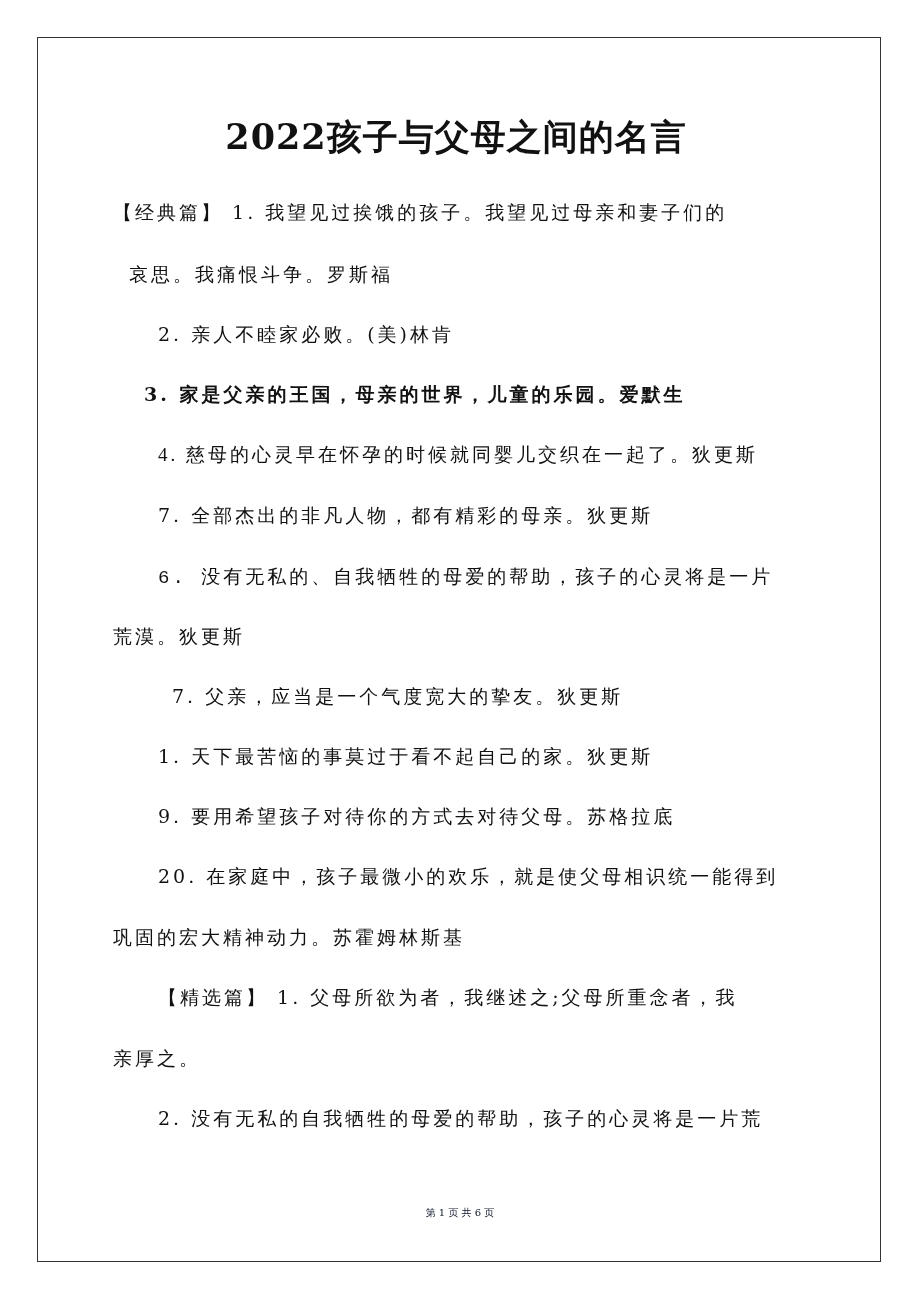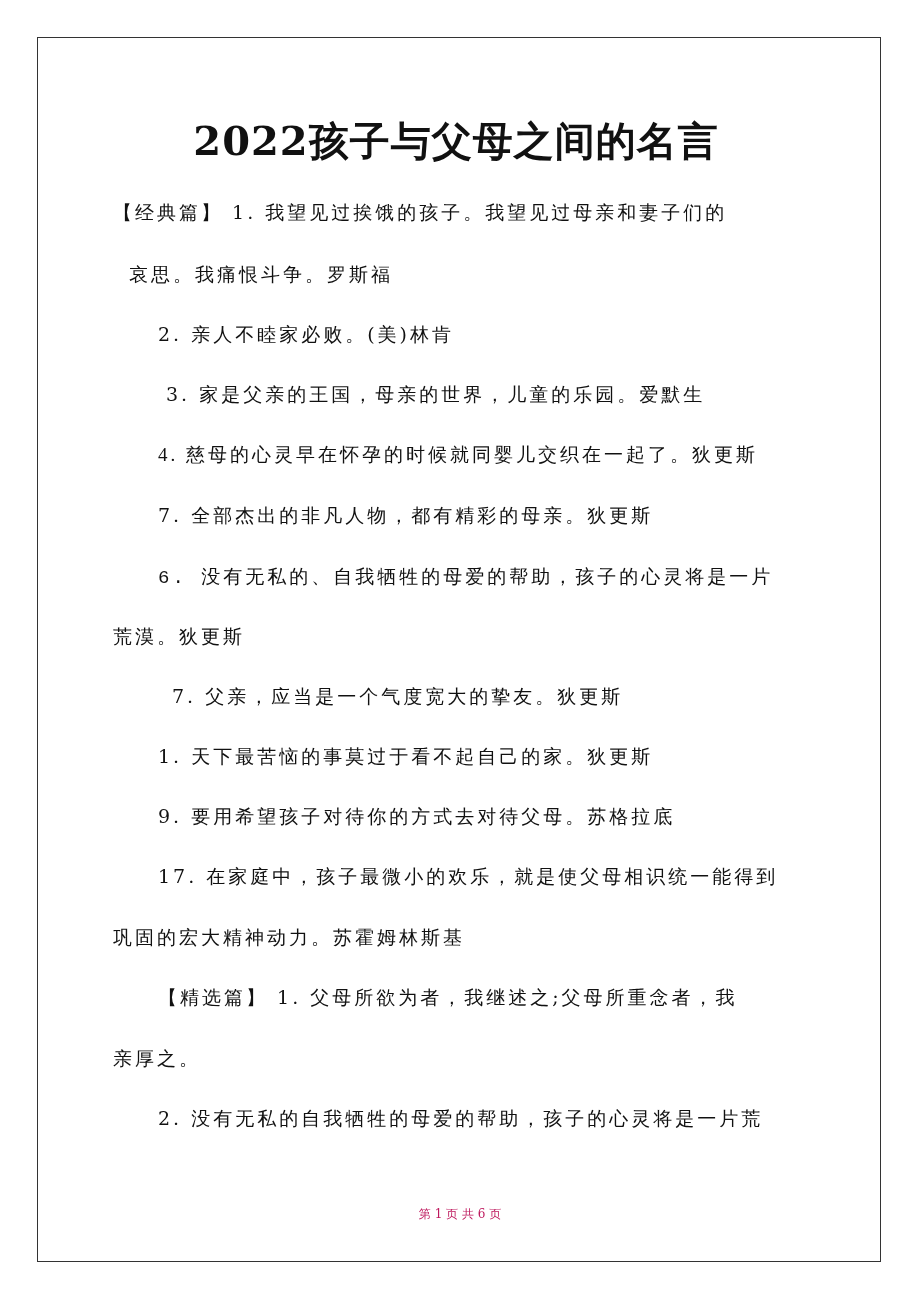--- a/index.html
+++ b/index.html
@@ -1,40 +1,40 @@
 <!DOCTYPE html>
 <html><head>
 <meta charset="utf-8">
 <style>
   html, body { margin: 0; padding: 0; background: #ffffff; }
   body { width: 920px; height: 1302px; position: relative; overflow: hidden; font-family: "DejaVu Serif", "Liberation Serif", serif; color: #111; }
   .page-border { position: absolute; left: 37px; top: 37px; width: 844px; height: 1225px; border: 1.5px solid #333; box-sizing: border-box; }
-  .title { position: absolute; left: 0; width: 912px; top: 114px; text-align: center; font-size: 40px; font-weight: bold; letter-spacing: 1px; }
+  .title { position: absolute; left: 0; width: 912px; top: 114px; text-align: center; font-size: 35px; font-weight: bold; letter-spacing: 1px; }
   .line { position: absolute; font-size: 19px; white-space: nowrap; letter-spacing: 3px; }
-  .footer { position: absolute; left: 0; width: 920px; top: 1206px; text-align: center; font-size: 12px; color: #be185d; }
+  .footer { position: absolute; left: 0; width: 920px; top: 1206px; text-align: center; font-size: 10px; color: #0f172a; }
 </style>
 </head>
 <body>
 
 <div class="page-border"></div>
 
 <div class="title">2022孩子与父母之间的名言</div>
 
 <div id="lines">
     <div class="line" style="left: 113px; top: 200px;">【经典篇】    1.  我望见过挨饿的孩子。我望见过母亲和妻子们的</div>
     <div class="line" style="left: 113px; top: 262px; margin-left: 16px;">哀思。我痛恨斗争。罗斯福</div>
     <div class="line" style="left: 158px; top: 322px;">2. 亲人不睦家必败。(美)林肯</div>
-    <div class="line" style="left: 166px; top: 382px;">3. 家是父亲的王国，母亲的世界，儿童的乐园。爱默生</div>
+    <div class="line" style="left: 144px; top: 382px; font-weight: bold;">3. 家是父亲的王国，母亲的世界，儿童的乐园。爱默生</div>
     <div class="line" style="left: 158px; top: 442px; font-family: Liberation Serif, serif;">4. 慈母的心灵早在怀孕的时候就同婴儿交织在一起了。狄更斯</div>
     <div class="line" style="left: 158px; top: 503px;">7. 全部杰出的非凡人物，都有精彩的母亲。狄更斯</div>
     <div class="line" style="left: 158px; top: 564px; font-family: Liberation Mono, monospace;">6.  没有无私的、自我牺牲的母爱的帮助，孩子的心灵将是一片</div>
     <div class="line" style="left: 113px; top: 624px;">荒漠。狄更斯</div>
     <div class="line" style="left: 172px; top: 684px;">7. 父亲，应当是一个气度宽大的挚友。狄更斯</div>
     <div class="line" style="left: 158px; top: 744px;">1. 天下最苦恼的事莫过于看不起自己的家。狄更斯</div>
     <div class="line" style="left: 158px; top: 804px;">9. 要用希望孩子对待你的方式去对待父母。苏格拉底</div>
-    <div class="line" style="left: 158px; top: 864px;">17. 在家庭中，孩子最微小的欢乐，就是使父母相识统一能得到</div>
+    <div class="line" style="left: 158px; top: 864px;">20. 在家庭中，孩子最微小的欢乐，就是使父母相识统一能得到</div>
     <div class="line" style="left: 113px; top: 925px;">巩固的宏大精神动力。苏霍姆林斯基</div>
     <div class="line" style="left: 158px; top: 985px;">【精选篇】    1. 父母所欲为者，我继述之;父母所重念者，我</div>
     <div class="line" style="left: 113px; top: 1046px;">亲厚之。</div>
     <div class="line" style="left: 158px; top: 1106px;">2.  没有无私的自我牺牲的母爱的帮助，孩子的心灵将是一片荒</div>
   </div>
 
 <div class="footer">第 1 页    共 6 页</div>
 
 </body></html>

